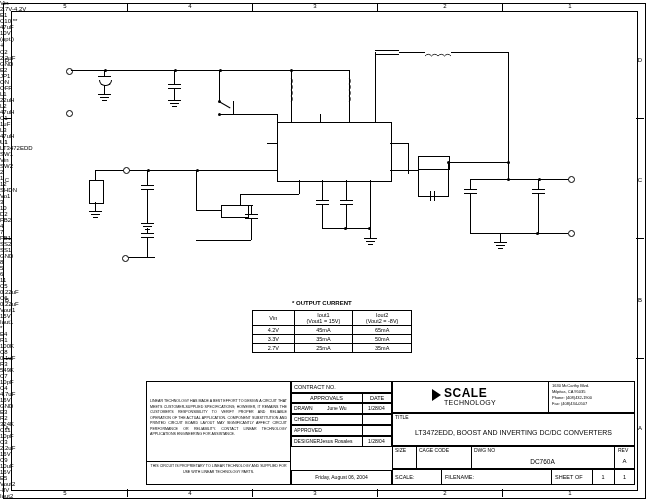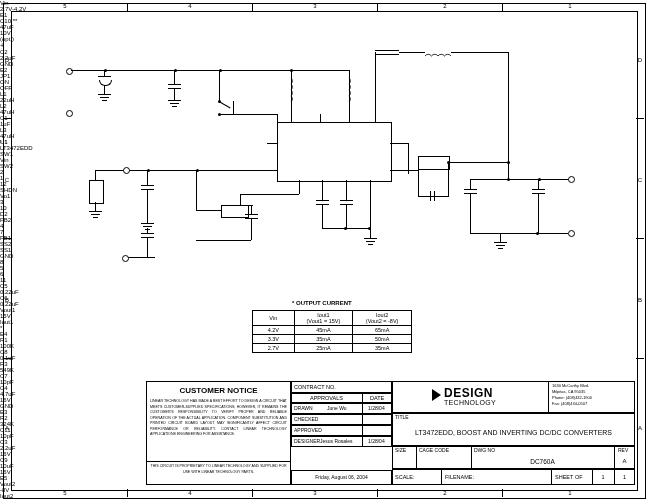--- a/index.html
+++ b/index.html
@@ -380,21 +380,20 @@
       <td>2.7V</td>
       <td>25mA</td>
       <td>35mA</td>
     </tr>
   </tbody>
     </table>
 
   <div class="tb" style="left:146px;top:381px;width:489px;height:104px;"></div>
 
   <div class="tb" style="left:146px;top:381px;width:145px;height:104px;"></div>
-  <div class="tbt b abs" style="left:146px;top:386px;width:145px;text-align:center;font-size:8px;">CUSTOMER NOTICE</div>
   <div class="tbt abs" style="left:150px;top:399px;width:137px;font-size:3.6px;line-height:1.55;text-align:justify;">LINEAR TECHNOLOGY HAS MADE A BEST EFFORT TO DESIGN A CIRCUIT THAT MEETS CUSTOMER-SUPPLIED SPECIFICATIONS; HOWEVER, IT REMAINS THE CUSTOMER'S RESPONSIBILITY TO VERIFY PROPER AND RELIABLE OPERATION OF THE ACTUAL APPLICATION. COMPONENT SUBSTITUTION AND PRINTED CIRCUIT BOARD LAYOUT MAY SIGNIFICANTLY AFFECT CIRCUIT PERFORMANCE OR RELIABILITY. CONTACT LINEAR TECHNOLOGY APPLICATIONS ENGINEERING FOR ASSISTANCE.</div>
   <div class="abs" style="left:146px;top:461px;width:145px;height:1px;background:#000;"></div>
   <div class="tbt abs" style="left:150px;top:464px;width:137px;font-size:3.6px;line-height:1.55;text-align:center;">THIS CIRCUIT IS PROPRIETARY TO LINEAR TECHNOLOGY AND SUPPLIED FOR USE WITH LINEAR TECHNOLOGY PARTS.</div>
 
   <div class="tb" style="left:291px;top:381px;width:101px;height:12px;"></div>
   <div class="tbt abs" style="left:294px;top:384px;font-size:5.5px;">CONTRACT NO.</div>
 
   <div class="tb" style="left:291px;top:393px;width:101px;height:10px;"></div>
   <div class="tbt abs" style="left:310px;top:395px;font-size:5.5px;">APPROVALS</div>
   <div class="abs" style="left:362px;top:393px;width:1px;height:10px;background:#000;"></div>
@@ -418,21 +417,21 @@
   <div class="tbt abs" style="left:294px;top:439px;font-size:5px;">DESIGNER</div>
   <div class="tbt abs" style="left:320px;top:439px;font-size:5px;">Jesus Rosales</div>
   <div class="abs" style="left:362px;top:436px;width:1px;height:11px;background:#000;"></div>
   <div class="tbt abs" style="left:368px;top:439px;font-size:5px;">1/28/04</div>
 
   <div class="tb" style="left:291px;top:470px;width:101px;height:15px;"></div>
   <div class="tbt abs" style="left:291px;top:475px;width:101px;text-align:center;font-size:5px;">Friday, August 06, 2004</div>
 
   <div class="tb" style="left:392px;top:381px;width:243px;height:32px;"></div>
   <div class="logo-tri" style="left:432px;top:389px;"></div>
-  <div class="abs b" style="left:444px;top:386px;font-size:12px;font-weight:bold;letter-spacing:0.5px;">DESIGN</div>
+  <div class="abs b" style="left:444px;top:386px;font-size:12px;font-weight:bold;letter-spacing:0.5px;">SCALE</div>
   <div class="abs" style="left:444px;top:399px;font-size:7px;letter-spacing:0.3px;">TECHNOLOGY</div>
   <div class="abs" style="left:548px;top:382px;width:1px;height:31px;background:#000;"></div>
   <div class="tbt abs" style="left:552px;top:384px;font-size:4px;">1630 McCarthy Blvd.</div>
   <div class="tbt abs" style="left:552px;top:390px;font-size:4px;">Milpitas, CA 95035</div>
   <div class="tbt abs" style="left:552px;top:396px;font-size:4px;">Phone: (408)432-1900</div>
   <div class="tbt abs" style="left:552px;top:402px;font-size:4px;">Fax: (408)434-0507</div>
 
   <div class="tb" style="left:392px;top:413px;width:243px;height:33px;"></div>
   <div class="tbt abs" style="left:395px;top:415px;font-size:5px;">TITLE</div>
   <div class="abs" style="left:392px;top:429px;width:243px;text-align:center;font-size:7px;">LT3472EDD, BOOST AND INVERTING DC/DC CONVERTERS</div>

